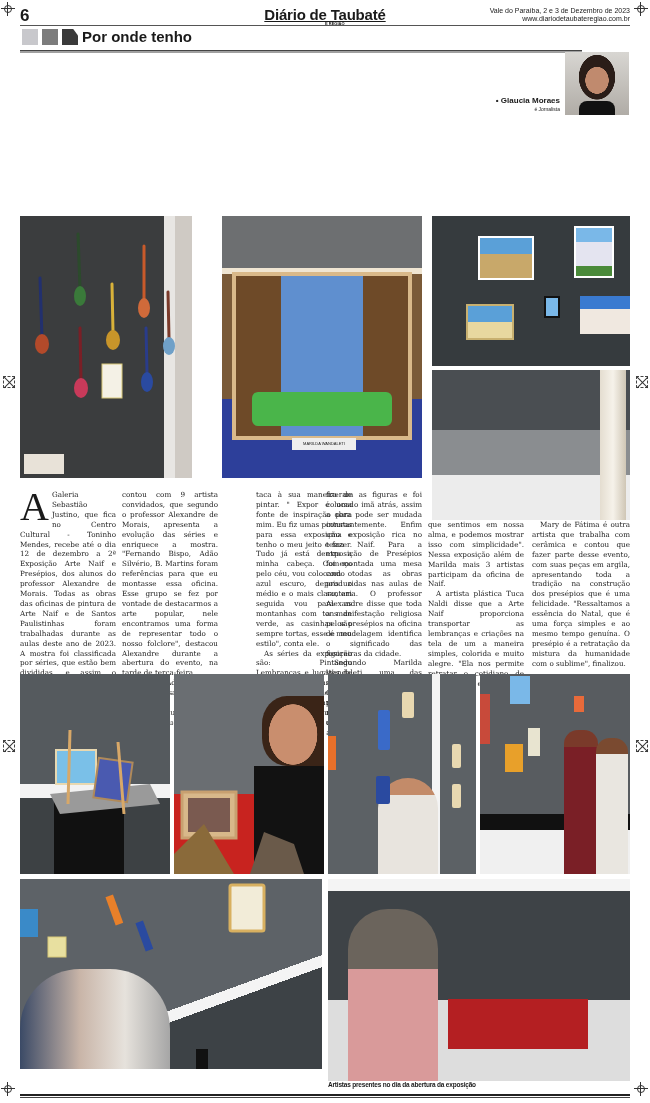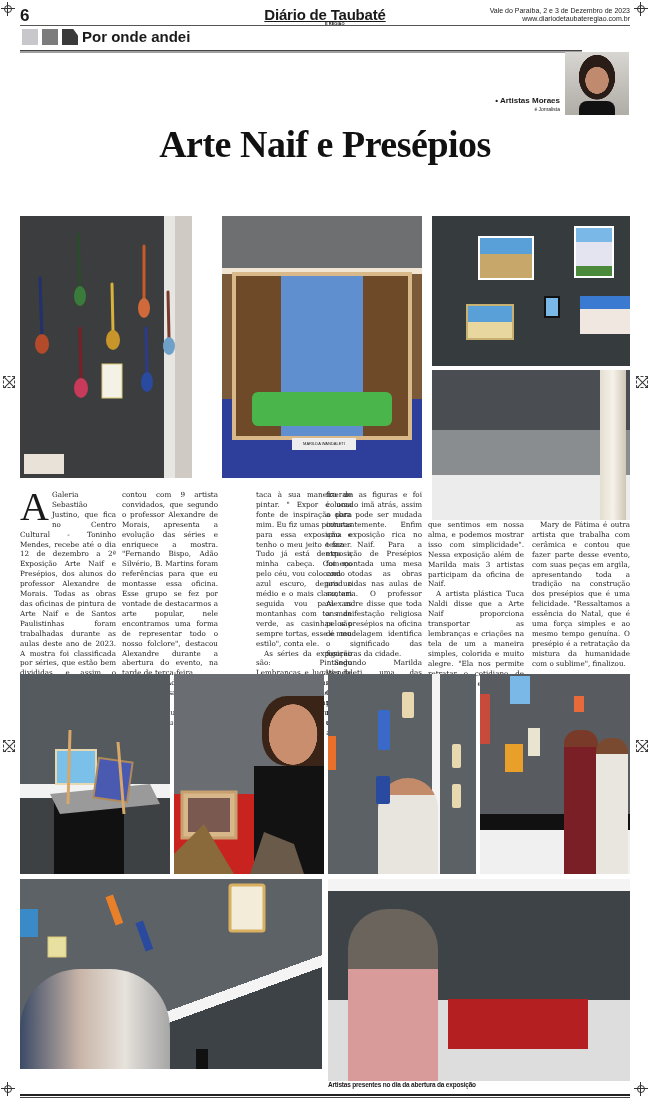--- a/index.html
+++ b/index.html
@@ -107,32 +107,31 @@
   <div class="dateline">
     <div>Vale do Paraíba, 2 e 3 de Dezembro de 2023</div>
     <div>www.diariodetaubateregiao.com.br</div>
   </div>
 </div>
 
 <div class="section-bar">
   <div class="sq sq1"></div>
   <div class="sq sq2"></div>
   <div class="sq sq3"></div>
-  <div class="section-title">Por onde andei</div>
+  <div class="section-title">Por onde tenho</div>
 </div>
 <div class="rule-thick"></div>
 
 <div class="byline">
-  <div class="name">• Artistas Moraes</div>
+  <div class="name">• Glaucia Moraes</div>
   <div class="role">é Jornalista</div>
 </div>
 <div class="author-photo"></div>
 
 <h1 class="headline">
-  <div>Arte Naif e Presépios</div>
 </h1>
 
 <div class="photo p1">
   <svg width="172" height="262" viewBox="0 0 172 262">
     <g stroke-linecap="round">
       <line x1="20" y1="62" x2="22" y2="122" stroke="#22306e" stroke-width="3"></line>
         <ellipse cx="22" cy="128" rx="7" ry="10" fill="#b34a2a"></ellipse>
       <line x1="58" y1="18" x2="60" y2="72" stroke="#2c4a2c" stroke-width="3"></line>
         <ellipse cx="60" cy="80" rx="6" ry="10" fill="#3a7a3a"></ellipse>
       <line x1="124" y1="30" x2="124" y2="86" stroke="#c85a2a" stroke-width="3"></line>

